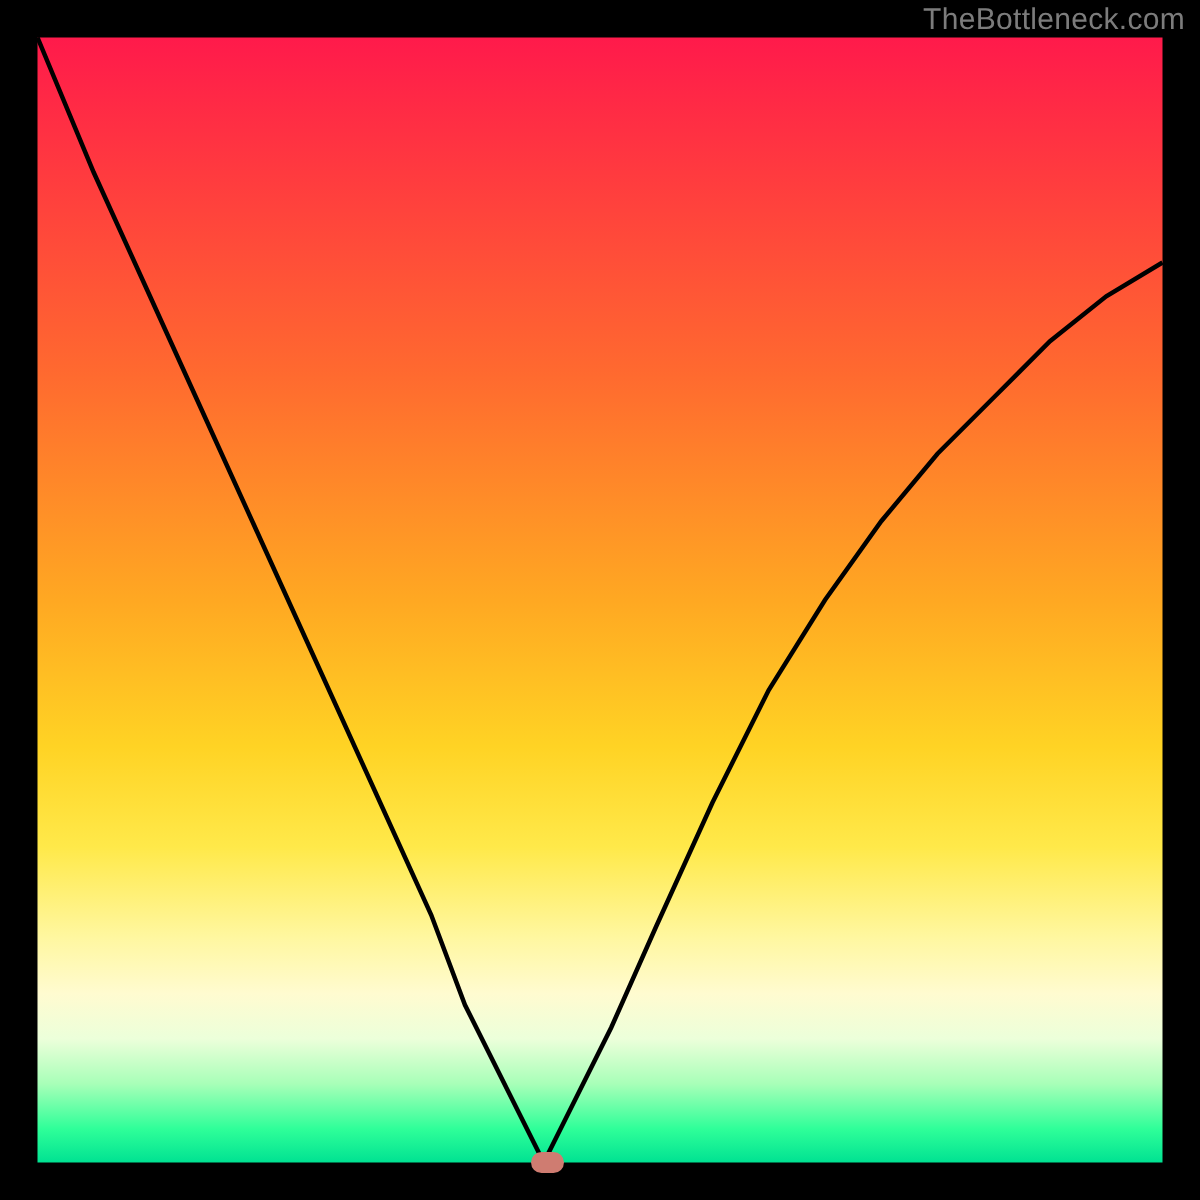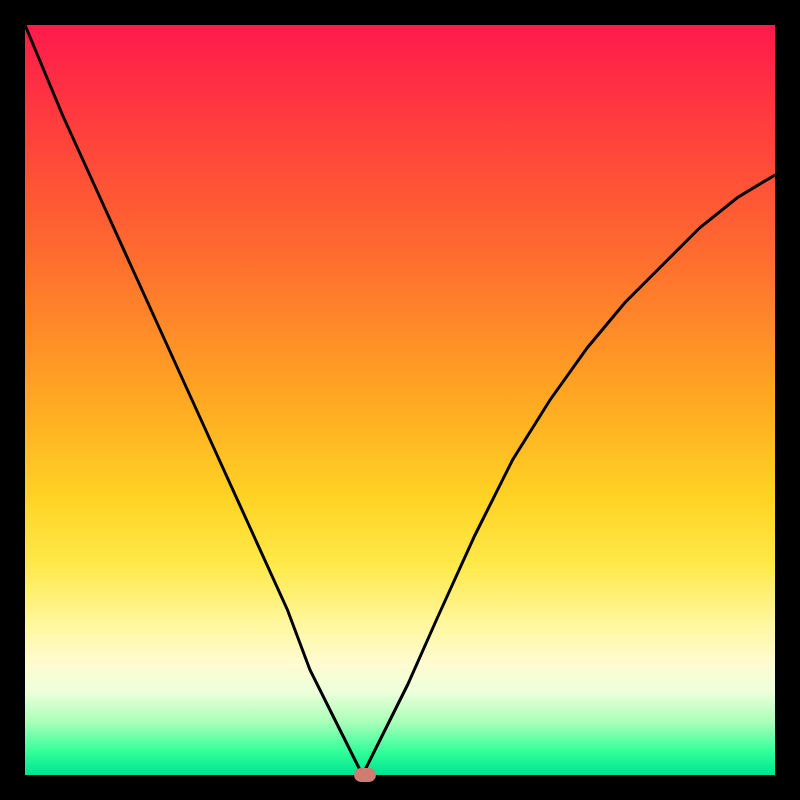--- a/index.html
+++ b/index.html
@@ -70,19 +70,20 @@
     background: #cf7c71;
     border-radius: 8px;
     transform: translate(-50%, -50%);
     z-index: 5;
   }
 </style>
 </head>
 <body>
 
 <div class="frame">
+  <div class="watermark">TheBottleneck.com</div>
   <div class="plot">
     <svg class="curve" viewBox="0 0 750 750">
       <path d="M0.0 0.0 L37.5 90.0 L75.0 172.5 L112.5 255.0 L150.0 337.5 L187.5 420.0 L225.0 502.5 L262.5 585.0 L285.0 645.0 L307.5 690.0 L322.5 720.0 L330.0 735.0 L337.5 750.0 L345.0 735.0 L360.0 705.0 L382.5 660.0 L412.5 592.5 L450.0 510.0 L487.5 435.0 L525.0 375.0 L562.5 322.5 L600.0 277.5 L637.5 240.0 L675.0 202.5 L712.5 172.5 L750.0 150.0"></path>
     </svg>
     <div class="marker" style="left: 339.75px; top: 750px;"></div>
   </div>
 </div>
 
 </body></html>

